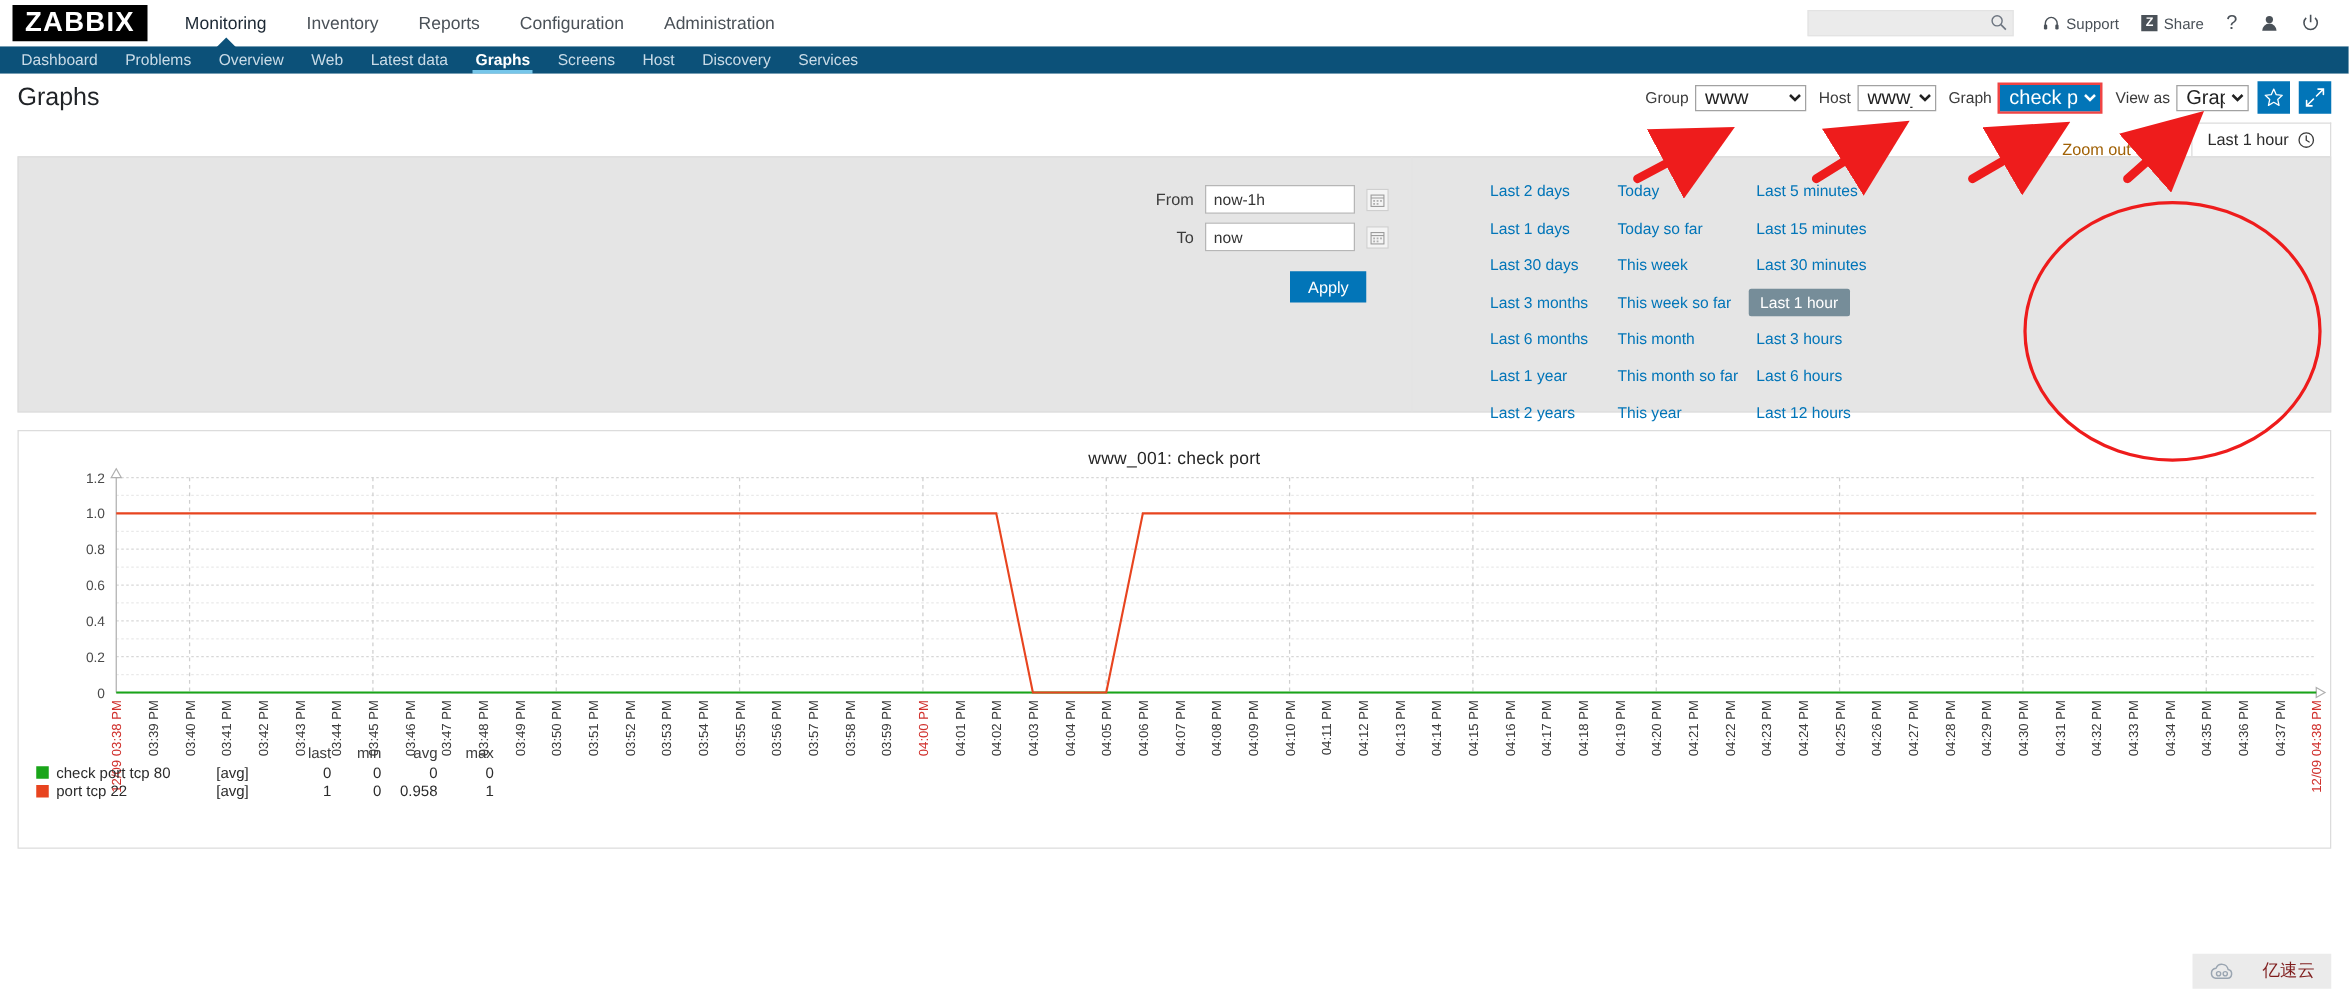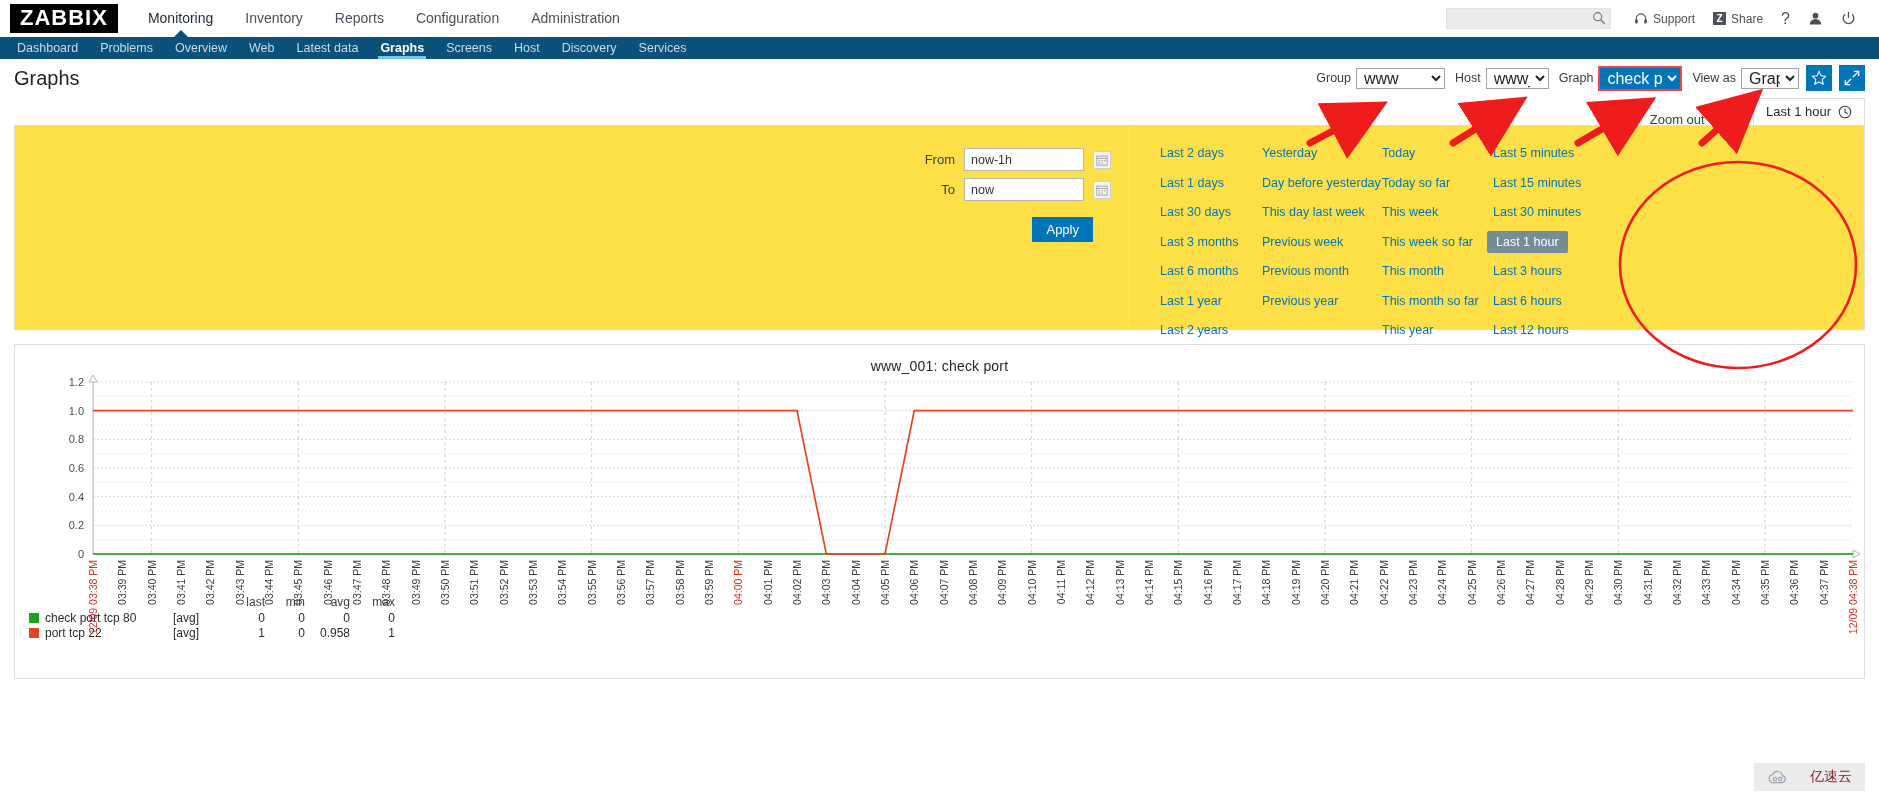--- a/index.html
+++ b/index.html
@@ -127,32 +127,32 @@
     margin-left:7px; cursor:pointer;
   }
 
   
   .timenav {
     height:28px; display:flex; align-items:center;
     justify-content:flex-end; padding-right:14px;
     background:#ffffff; position:relative;
   }
   .tn-arrow { color:#9aa3ac; font-size:17px; padding:0 10px; cursor:pointer; }
-  .tn-zoom  { color:#14532d; font-size:13px; cursor:pointer;margin-top:16px; }
+  .tn-zoom  { color:#a16207; font-size:13px; cursor:pointer;margin-top:16px; }
   .tn-tab {
     background:#ffffff; border:1px solid #dcdcdc; border-bottom:none;
     height:27px; display:flex; align-items:center; gap:7px;
     padding:0 12px; margin-left:14px; font-size:13px;
     color:#2b2b2b; cursor:pointer;
   }
 
   
   .timepanel {
-    margin:0 14px; border:1px solid #dcdcdc; background:#fde047;
-    height:205px; display:flex; position:relative;
+    margin:0 14px; border:1px solid #dcdcdc; background:#e5e5e5;
+    height:205px; display:flex; position:relative;gap:32px;
   }
   .tp-left {
     width:1115px; display:flex; flex-direction:column;
     justify-content:flex-start; padding-top:22px;
     border-right:1px solid #e3e3e3;
   }
   .fromrow {
     display:flex; align-items:center; justify-content:flex-end;
     margin-bottom:7px; padding-right:18px;
   }
@@ -383,28 +383,20 @@
     <div class="tcol c1">
       <div class="tlink">Last 2 days</div>
       <div class="tlink">Last 1 days</div>
       <div class="tlink">Last 30 days</div>
       <div class="tlink">Last 3 months</div>
       <div class="tlink">Last 6 months</div>
       <div class="tlink">Last 1 year</div>
       <div class="tlink">Last 2 years</div>
     </div>
 
-    <div class="tcol c2">
-      <div class="tlink">Yesterday</div>
-      <div class="tlink">Day before yesterday</div>
-      <div class="tlink">This day last week</div>
-      <div class="tlink">Previous week</div>
-      <div class="tlink">Previous month</div>
-      <div class="tlink">Previous year</div>
-    </div>
 
     <div class="tcol c3">
       <div class="tlink">Today</div>
       <div class="tlink">Today so far</div>
       <div class="tlink">This week</div>
       <div class="tlink">This week so far</div>
       <div class="tlink">This month</div>
       <div class="tlink">This month so far</div>
       <div class="tlink">This year</div>
       <div class="tlink">This year so far</div>

